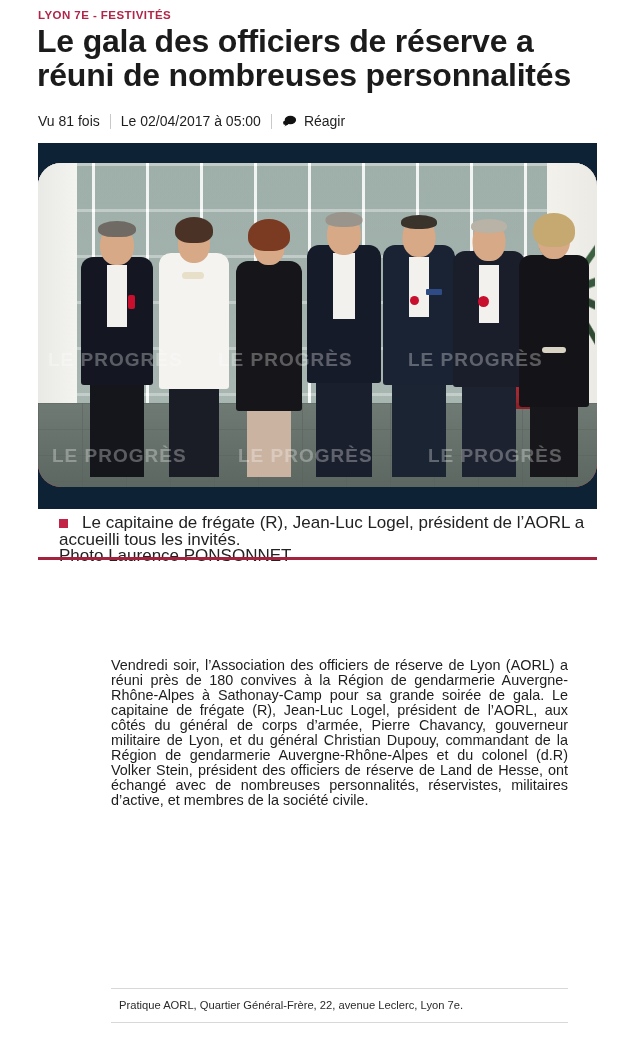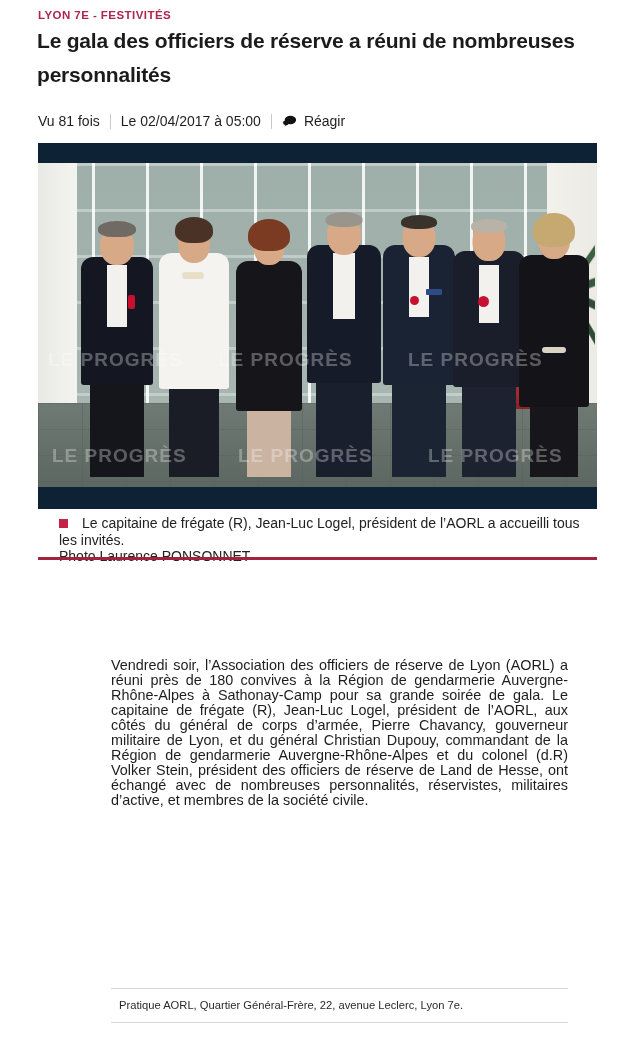--- a/index.html
+++ b/index.html
@@ -34,21 +34,21 @@
     color: #b0254a;
     text-transform: uppercase;
     white-space: nowrap;
   }
 
   .headline {
     position: absolute;
     left: 37px;
     top: 24px;
     width: 560px;
-    font-size: 21px;
+    font-size: 32px;
     line-height: 34px;
     font-weight: 700;
     color: #1b1b1b;
     letter-spacing: -0.2px;
     margin: 0;
   }
 
   
   .meta {
     position: absolute;
@@ -93,20 +93,21 @@
     overflow: hidden;
   }
   .photo-inner {
     position: absolute;
     left: 0;
     top: 20px;
     width: 559px;
     height: 324px;
     overflow: hidden;
     background: #ef4444;
+    border-radius: 23px;
   }
   
   .wall {
     position: absolute;
     left: 0; top: 0;
     width: 100%;
     height: 74%;
     background:
       repeating-linear-gradient(to right,
         rgba(255,255,255,0.85) 0 3px,
@@ -221,21 +222,21 @@
     pointer-events: none;
     font-family: "Liberation Sans", sans-serif;
   }
 
   
   .caption {
     position: absolute;
     left: 59px;
     top: 515px;
     width: 540px;
-    font-size: 14px;
+    font-size: 17px;
     line-height: 16.5px;
     color: #222;
   }
   .caption-bullet {
     display: inline-block;
     width: 9px;
     height: 9px;
     background: #c42348;
     margin-right: 14px;
     vertical-align: 0px;

